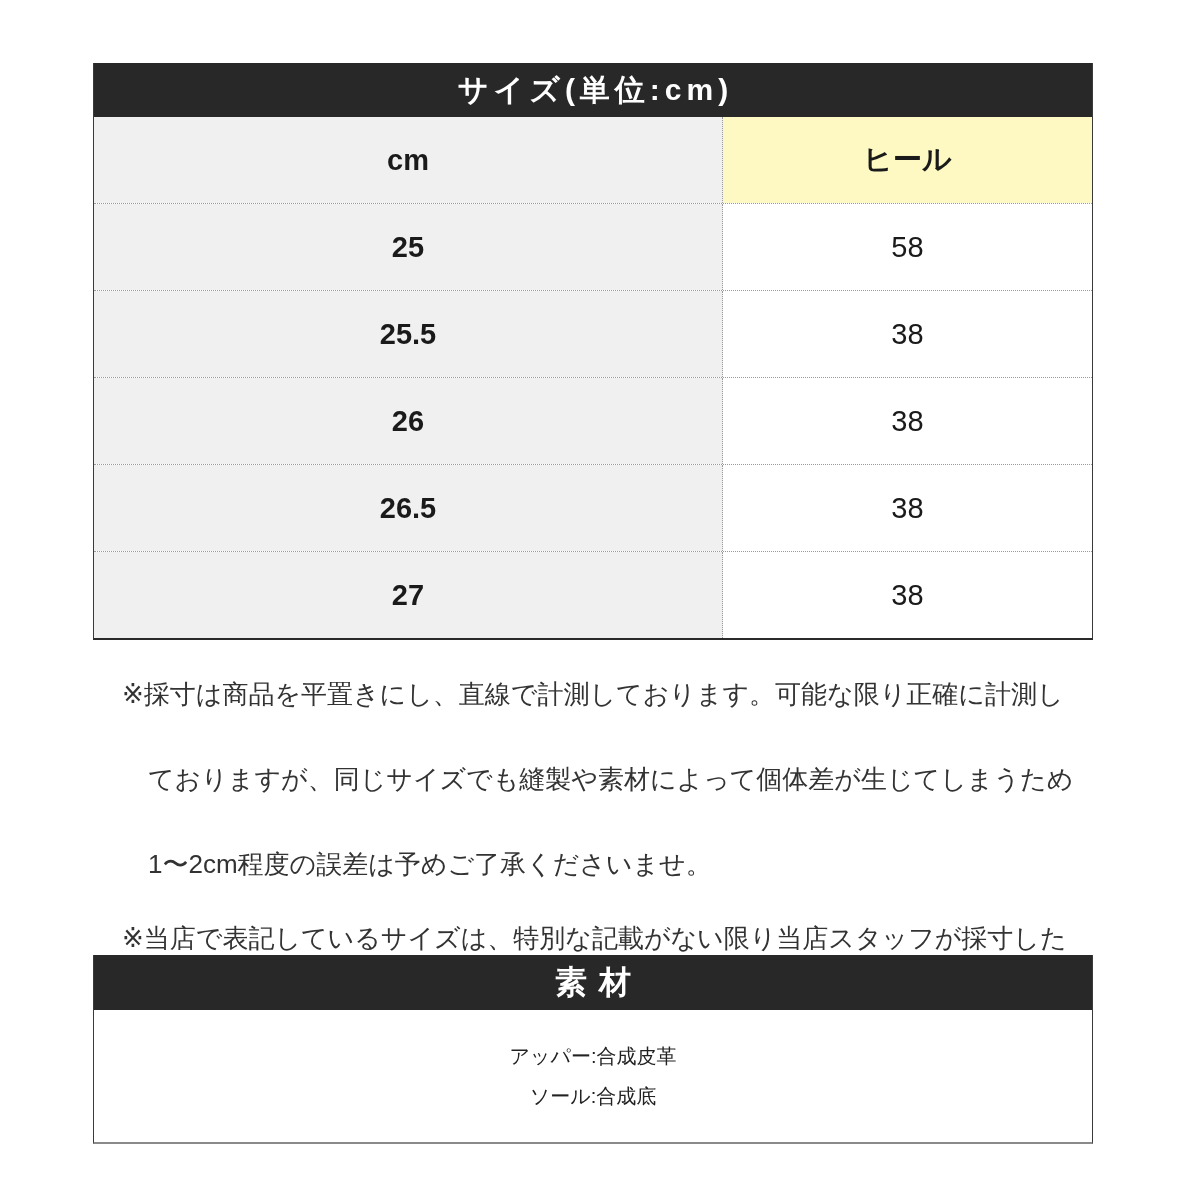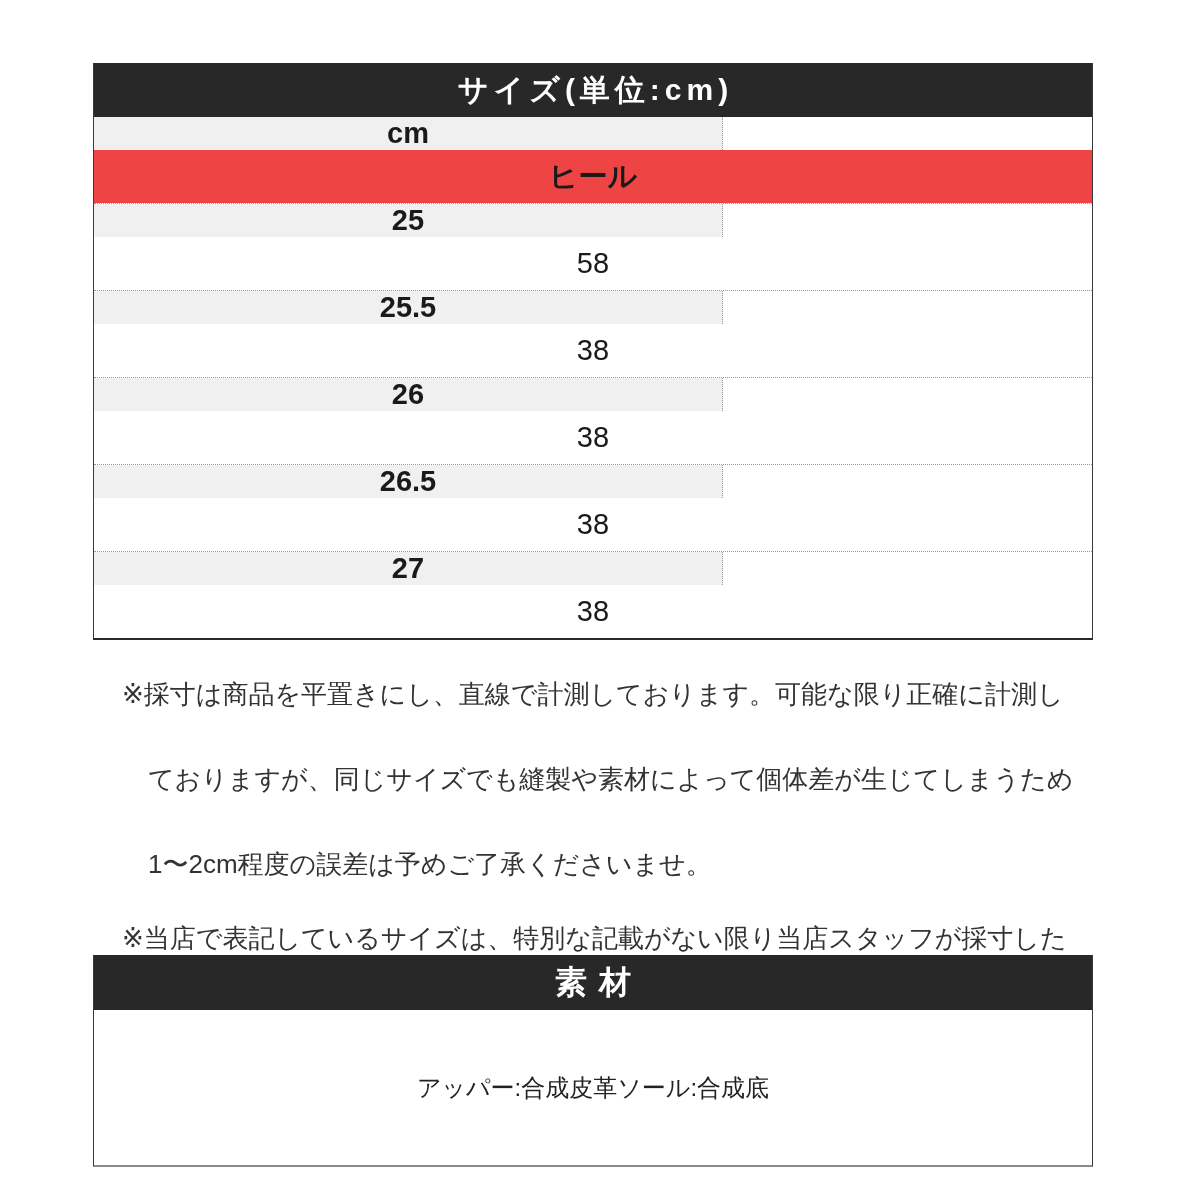--- a/index.html
+++ b/index.html
@@ -33,42 +33,42 @@
     align-items: center;
     justify-content: center;
   }
   .title-bar .title-text {
     color: #ffffff;
     font-weight: bold;
     font-size: 30px;
     letter-spacing: 5px;
     text-indent: 5px;
   }
-  .t-row { display: flex; height: 86px; flex-direction: column; }
+  .t-row { display: flex; height: 86px; }
   .t-row + .t-row { border-top: 1px dotted #999999; }
   .cell {
     display: flex;
     align-items: center;
     justify-content: center;
     font-size: 29px;
     color: #1a1a1a;
   }
   .cell-size {
     width: 628px;
     background: #f0f0f0;
     font-weight: bold;
     border-right: 1px dotted #999999;
   }
   .cell-heel {
     flex: 1;
     background: #ffffff;
     font-weight: normal;
   }
   .header-row .cell-heel {
-    background: #ef4444;
+    background: #fef9c3;
     font-weight: bold;
   }
 
   
   .notes {
     position: absolute;
     left: 122px;
     top: 674px;
     width: 960px;
     font-size: 26px;
@@ -88,27 +88,27 @@
     border-right: 1px solid #3a3a3a;
     border-bottom: 2px solid #8a8a8a;
   }
   .material .title-bar { height: 55px; }
   .material .title-bar .title-text {
     font-size: 32px;
     letter-spacing: 12px;
     text-indent: 12px;
   }
   .material-body {
-    height: 155px;
+    height: 132px;
     background: #ffffff;
     display: flex;
-    flex-direction: row;
+    flex-direction: column;
     align-items: center;
     justify-content: center;
-    font-size: 24px;
+    font-size: 20px;
     color: #222222;
   }
   .material-line { line-height: 40px; }
 </style>
 </head>
 <body>
 
 <div class="page">
 
   <div class="size-table">

